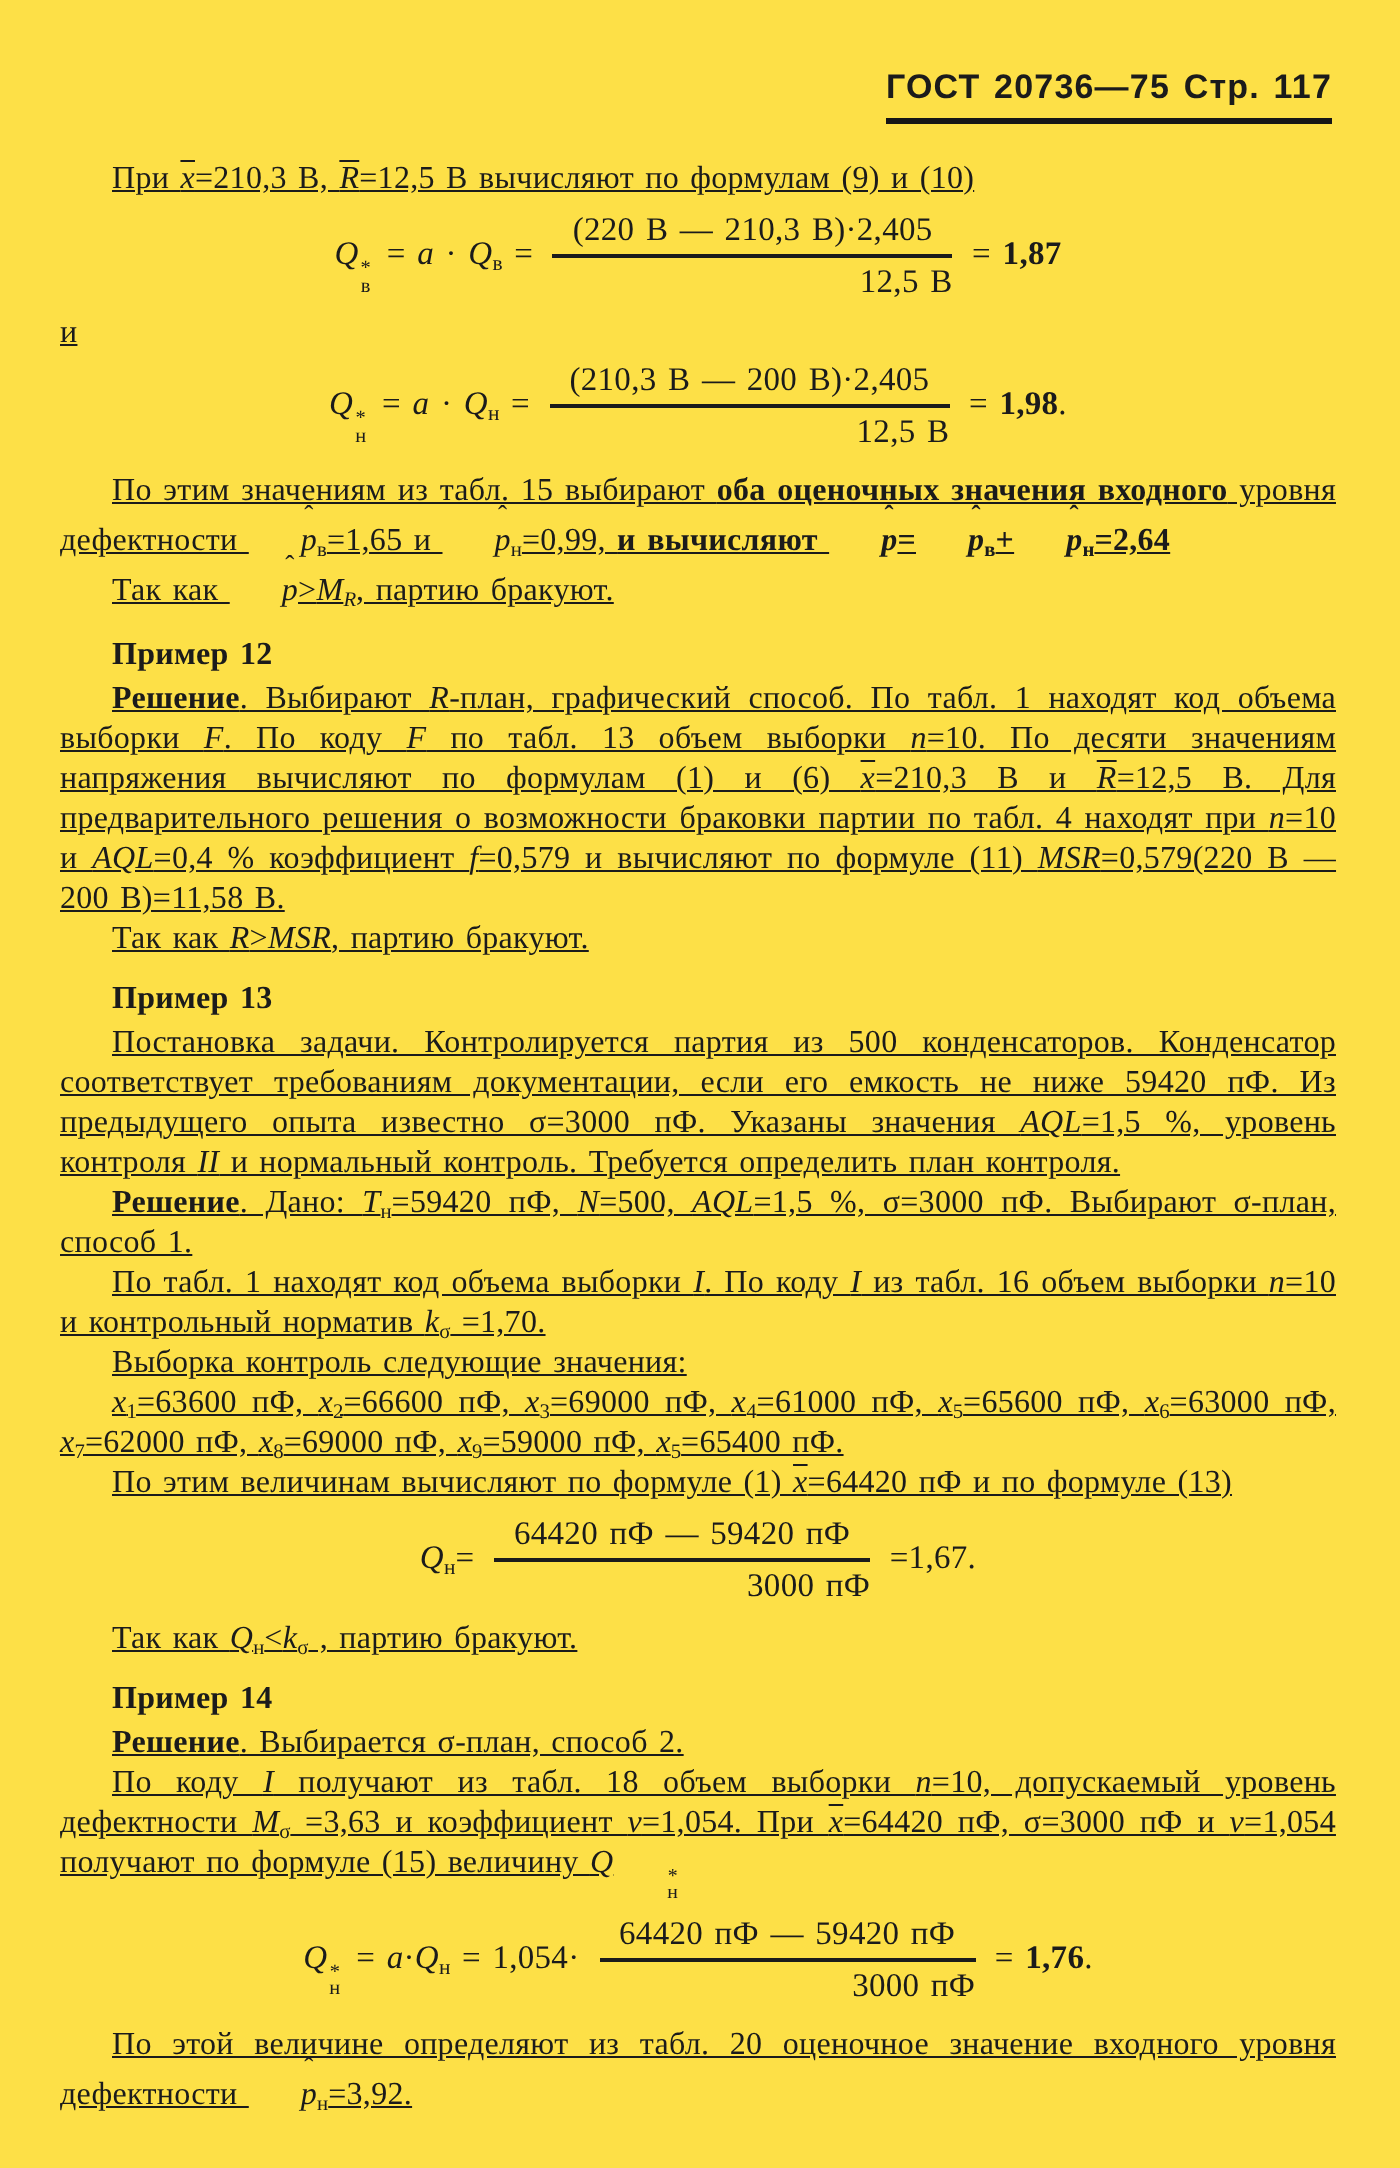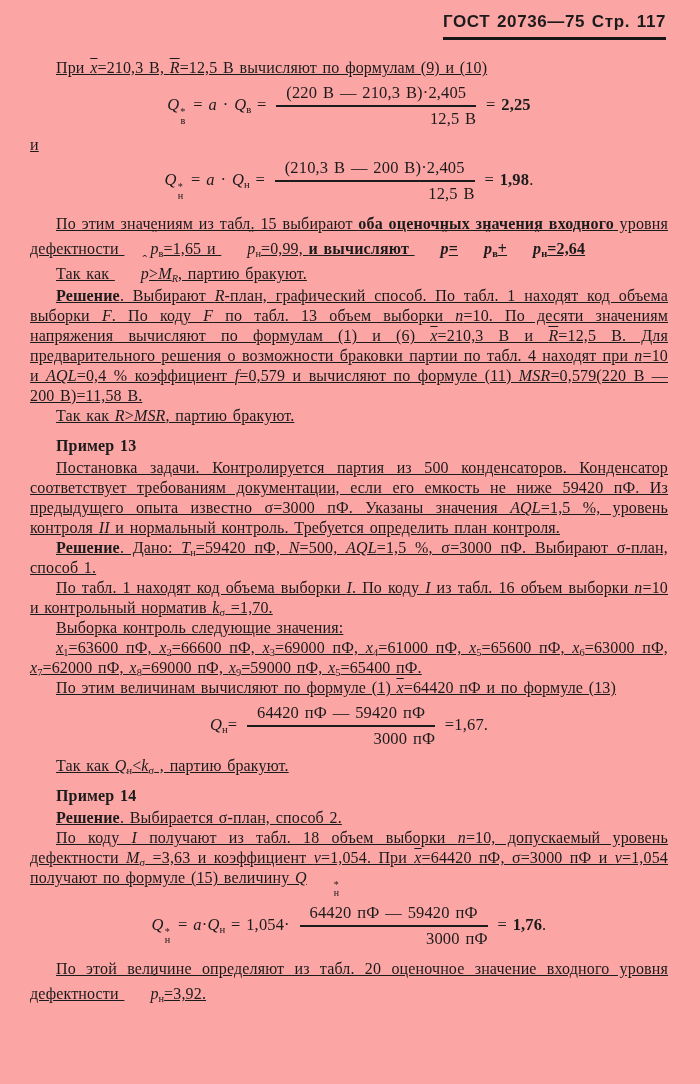--- a/index.html
+++ b/index.html
@@ -9,23 +9,23 @@
     color: #1b1b1b;
     font-family: "Liberation Serif", "DejaVu Serif", serif;
     font-size: 16px;
     line-height: 20px;
     letter-spacing: 0.15px;
     word-spacing: 1.5px;
   }
   .page {
     box-sizing: border-box;
     width: 700px; height: 1084px;
-    padding: 12px 32px 0 30px;
+    padding: 34px 32px 0 30px;
     overflow: hidden;
-    background: #fca5a5;
+    background: #fde047;
   }
   .doc-header { text-align: right; margin: 0 2px 18px 0; }
   .doc-header-title {
     display: inline-block;
     font-family: "Liberation Sans", "DejaVu Sans", sans-serif;
     font-weight: bold;
     font-size: 17px;
     letter-spacing: 0.6px;
     border-bottom: 3px solid #161616;
     padding-bottom: 5px;
@@ -69,34 +69,35 @@
     <span class="doc-header-title">ГОСТ 20736—75 Стр. 117</span>
   </header>
 
   <main>
 
     <p class="para">При <i class="ov">x</i>=210,3 В, <i class="ov">R</i>=12,5 В вычисляют по формулам (9) и (10)</p>
 
     <div class="formula"><i>Q</i><span class="ss">
           <span>*</span>
           <span>в</span>
-        </span> = <i>a</i> · <i>Q</i><sub>в</sub> = <span class="fr"><span class="nu">(220 В — 210,3 В)·2,405</span><span class="de">12,5 В</span></span> = <b>2,25</b></div>
+        </span> = <i>a</i> · <i>Q</i><sub>в</sub> = <span class="fr"><span class="nu">(220 В — 210,3 В)·2,405</span><span class="de">12,5 В</span></span> = <b>1,87</b></div>
 
     <p class="para connector">и</p>
 
     <div class="formula"><i>Q</i><span class="ss">
           <span>*</span>
           <span>н</span>
         </span> = <i>a</i> · <i>Q</i><sub>н</sub> = <span class="fr"><span class="nu">(210,3 В — 200 В)·2,405</span><span class="de">12,5 В</span></span> = <b>1,98</b>.</div>
 
     <p class="para lh-lg">По этим значениям из табл. 15 выбирают <b>оба оценочных значения входного</b> уровня дефектности <span class="ht"><i>p</i></span><sub>в</sub>=1,65 и <span class="ht"><i>p</i></span><sub>н</sub>=0,99, <b>и вычисляют <span class="ht"><i>p</i></span>=<span class="ht"><i>p</i></span><sub>в</sub>+<span class="ht"><i>p</i></span><sub>н</sub>=2,64</b></p>
 
     <p class="para lh-lg">Так как <span class="ht"><i>p</i></span>&gt;<i>M<sub>R</sub></i>, партию бракуют.</p>
 
     <section>
+      <h3 class="ex-heading">Пример 12</h3>
       <p class="para"><b>Решение</b>. Выбирают <i>R</i>-план, графический способ. По табл. 1 находят код объема выборки <i>F</i>. По коду <i>F</i> по табл. 13 объем выборки <i>n</i>=10. По десяти значениям напряжения вычисляют по формулам (1) и (6) <i class="ov">x</i>=210,3 В и <i class="ov">R</i>=12,5 В. Для предварительного решения о возможности браковки партии по табл. 4 находят при <i>n</i>=10 и <i>AQL</i>=0,4 % коэффициент <i>f</i>=0,579 и вычисляют по формуле (11) <i>MSR</i>=0,579(220 В — 200 В)=11,58 В.</p>
       <p class="para">Так как <i>R</i>&gt;<i>MSR</i>, партию бракуют.</p>
     </section>
 
     <section>
       <h3 class="ex-heading">Пример 13</h3>
       <p class="para">Постановка задачи. Контролируется партия из 500 конденсаторов. Конденсатор соответствует требованиям документации, если его емкость не ниже 59420 пФ. Из предыдущего опыта известно σ=3000 пФ. Указаны значения <i>AQL</i>=1,5 %, уровень контроля <i>II</i> и нормальный контроль. Требуется определить план контроля.</p>
       <p class="para"><b>Решение</b>. Дано: <i>T</i><sub>н</sub>=59420 пФ, <i>N</i>=500, <i>AQL</i>=1,5 %, σ=3000 пФ. Выбирают σ-план, способ 1.</p>
       <p class="para">По табл. 1 находят код объема выборки <i>I</i>. По коду <i>I</i> из табл. 16 объем выборки <i>n</i>=10 и контрольный норматив <i>k</i><sub>σ</sub> =1,70.</p>
       <p class="para">Выборка контроль следующие значения:</p>

